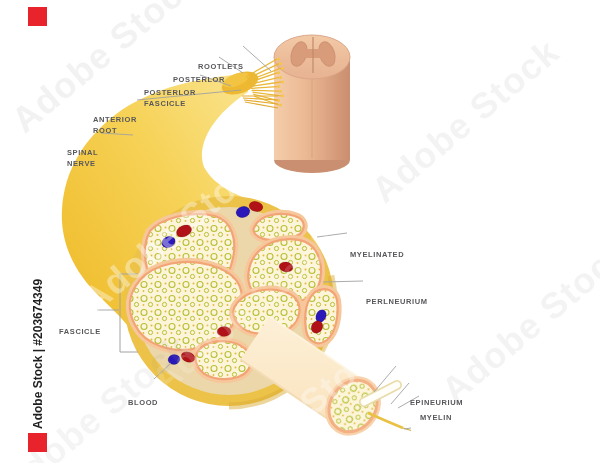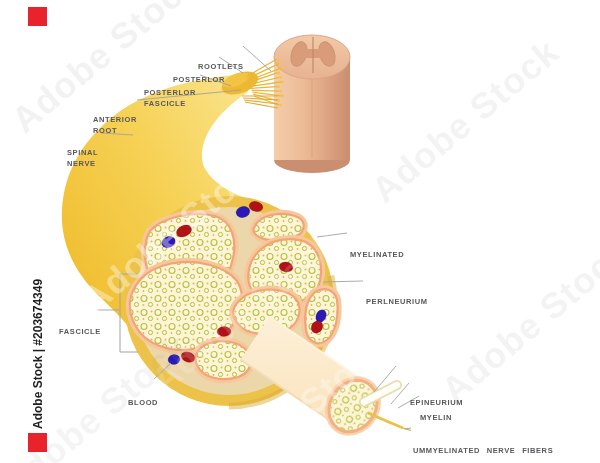--- a/index.html
+++ b/index.html
@@ -186,18 +186,17 @@
   <div class="lbl" style="left:67px;top:127px">
     <span>SPINAL</span>
     <span>NERVE</span>
   </div>
   <div class="lbl" style="left:350px;top:229px">MYELINATED</div>
   <div class="lbl" style="left:366px;top:276px">PERLNEURIUM</div>
   <div class="lbl" style="left:59px;top:306px">FASCICLE</div>
   <div class="lbl" style="left:128px;top:377px">BLOOD</div>
   <div class="lbl" style="left:410px;top:377px">EPINEURIUM</div>
   <div class="lbl" style="left:420px;top:392px">MYELIN</div>
-  <div class="lbl" style="left:413px;top:425px">UMMYELINATED NERVE FIBERS</div>
 
   <div class="wm-logo" style="left:28px;top:7px"></div>
   <div class="wm-logo" style="left:28px;top:433px"></div>
   <div class="credit">Adobe Stock | #203674349</div>
 </div>
 
 </body></html>

